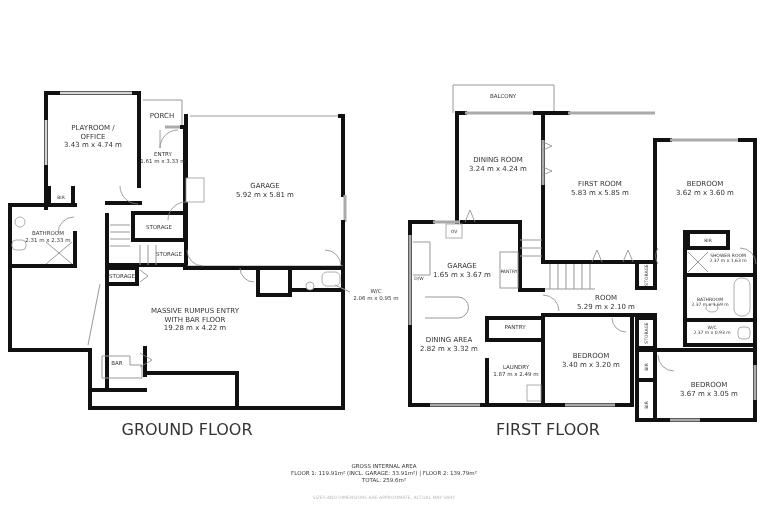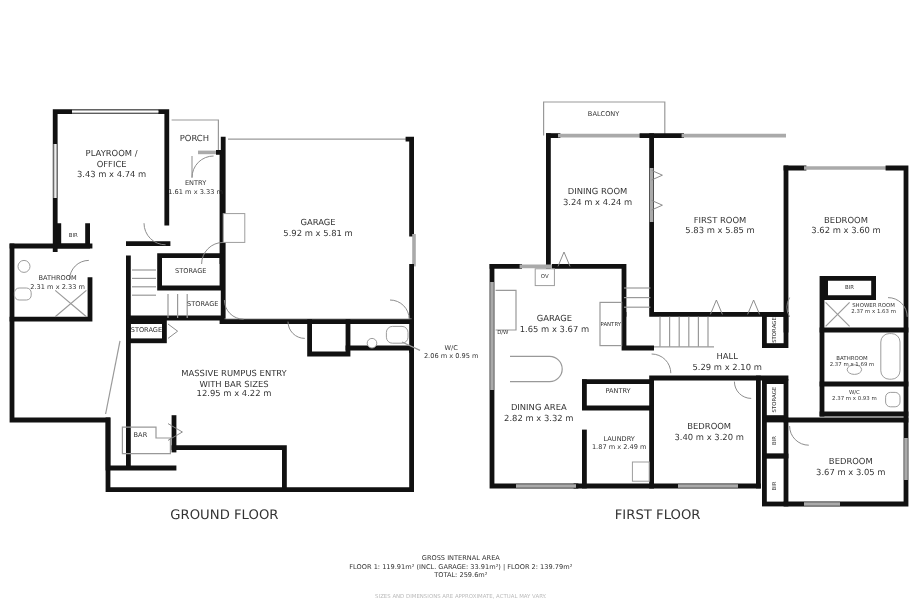--- a/index.html
+++ b/index.html
@@ -11,21 +11,21 @@
   .win  { stroke: #aaa; stroke-width: 3; fill: none; }
   .winc { stroke: #fff; stroke-width: 1; fill: none; }
   .door { stroke: #888; stroke-width: 0.8; fill: none; }
   .fix  { stroke: #999; stroke-width: 0.8; fill: #fff; }
   .lbl { position: absolute; text-align: center; transform: translate(-50%, -50%);
          font-size: 7px; line-height: 8.5px; white-space: nowrap; color: #333; }
   .lbl .dim { display: block; }
   .lbl.sm { font-size: 5.5px; line-height: 6.5px; }
   .lbl.xs { font-size: 4.5px; line-height: 5px; }
   .vert { transform: translate(-50%, -50%) rotate(-90deg); }
-  .floor-title { position: absolute; font-size: 11px; color: #333; transform: translate(-50%, -50%); white-space: nowrap; }
+  .floor-title { position: absolute; font-size: 16px; color: #333; transform: translate(-50%, -50%); white-space: nowrap; }
   .footer { position: absolute; left: 384px; transform: translateX(-50%); text-align: center;
             font-size: 5.5px; line-height: 7px; color: #333; white-space: nowrap; }
   .disclaimer { color: #bbb; font-size: 4.5px; }
 </style>
 </head>
 <body>
 
 <svg id="plan" viewBox="0 0 768 512" xmlns="http://www.w3.org/2000/svg">
 
   <g>
@@ -218,22 +218,22 @@
 </div>
 <div class="lbl sm" style="left:122px;top:276px">
   <span>STORAGE</span>
 </div>
 <div class="lbl sm" style="left:376px;top:294px">
   <span>W/C</span>
   <span class="dim">2.06 m x 0.95 m</span>
 </div>
 <div class="lbl" style="left:195px;top:320px">
   <span>MASSIVE RUMPUS ENTRY</span>
-  <span class="dim">WITH BAR SIZES</span>
-  <span class="dim">12.95 m x 4.22 m</span>
+  <span class="dim">WITH BAR FLOOR</span>
+  <span class="dim">19.28 m x 4.22 m</span>
 </div>
 <div class="lbl sm" style="left:117px;top:363px">
   <span>BAR</span>
 </div>
 <div class="floor-title" style="left:187px;top:429px">GROUND FLOOR</div>
 
 <div class="lbl sm" style="left:503px;top:96px">
   <span>BALCONY</span>
 </div>
 <div class="lbl" style="left:498px;top:164px">
@@ -258,21 +258,21 @@
 <div class="lbl xs" style="left:419px;top:278px">
   <span>D/W</span>
 </div>
 <div class="lbl xs" style="left:509px;top:271px">
   <span>PANTRY</span>
 </div>
 <div class="lbl sm" style="left:515px;top:327px">
   <span>PANTRY</span>
 </div>
 <div class="lbl" style="left:606px;top:302px">
-  <span>HALL</span>
+  <span>ROOM</span>
   <span class="dim">5.29 m x 2.10 m</span>
 </div>
 <div class="lbl xs vert" style="left:646px;top:275px">
   <span>STORAGE</span>
 </div>
 <div class="lbl xs vert" style="left:646px;top:333px">
   <span>STORAGE</span>
 </div>
 <div class="lbl xs vert" style="left:646px;top:367px">
   <span>BIR</span>

